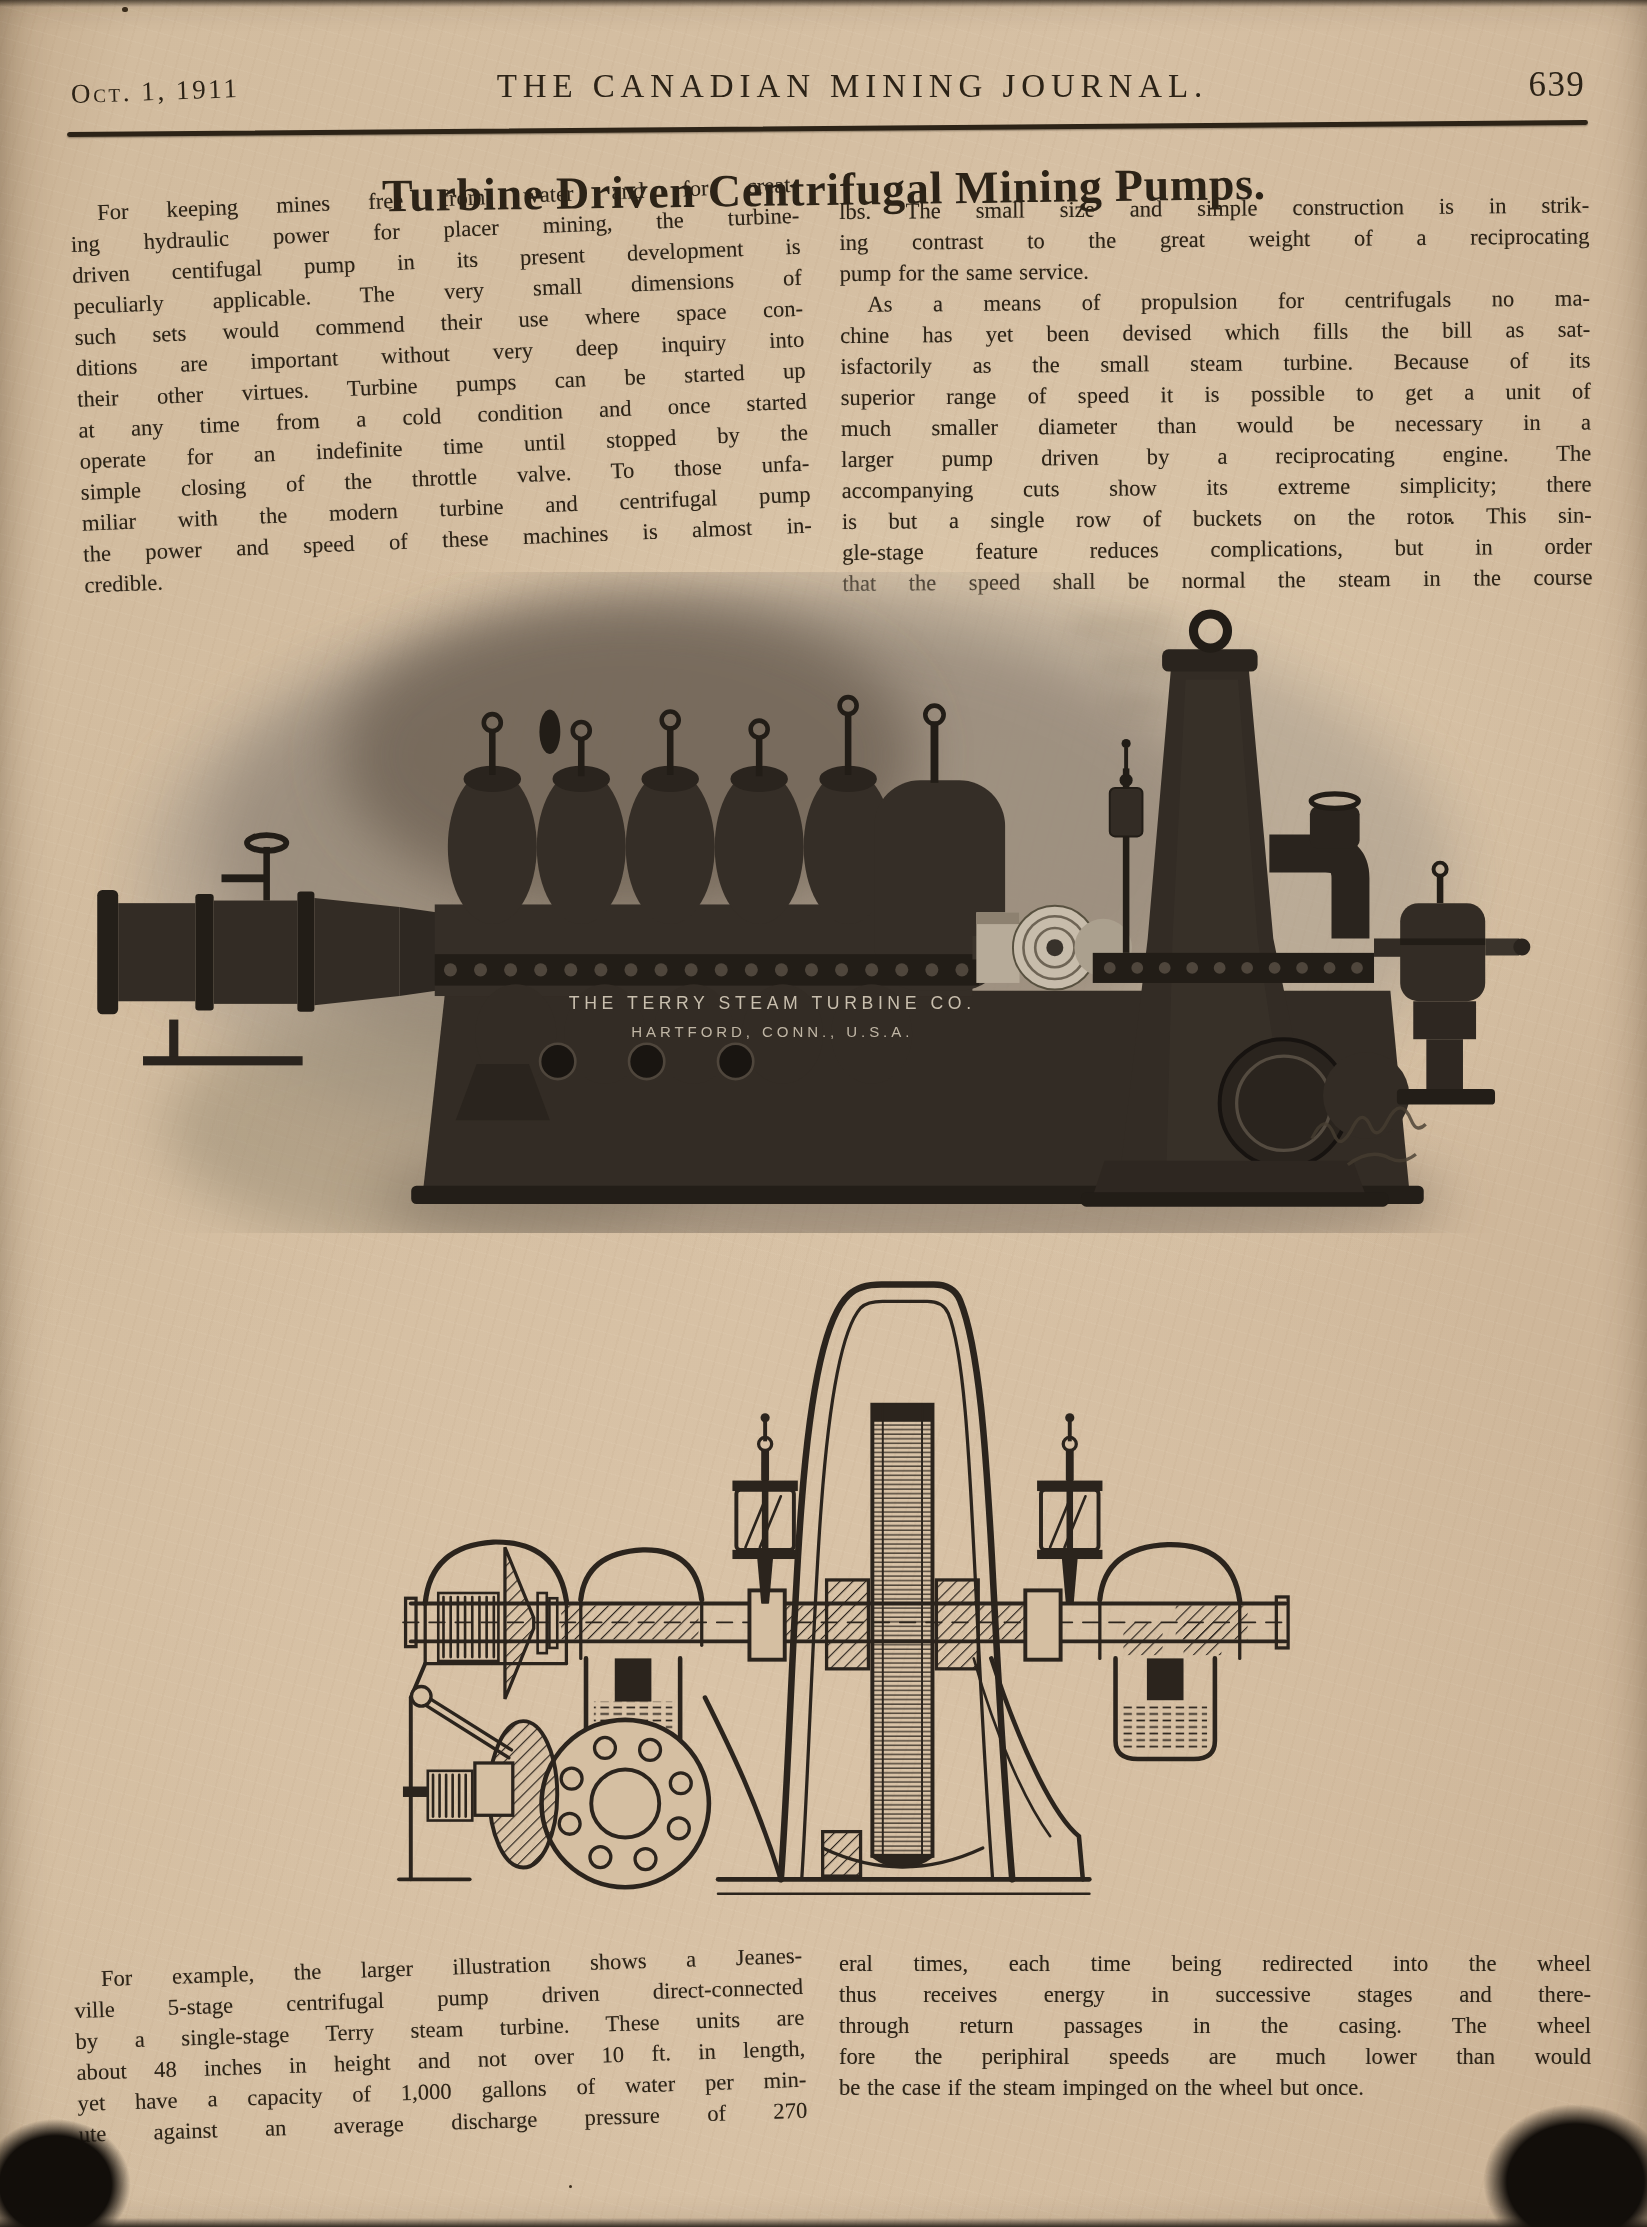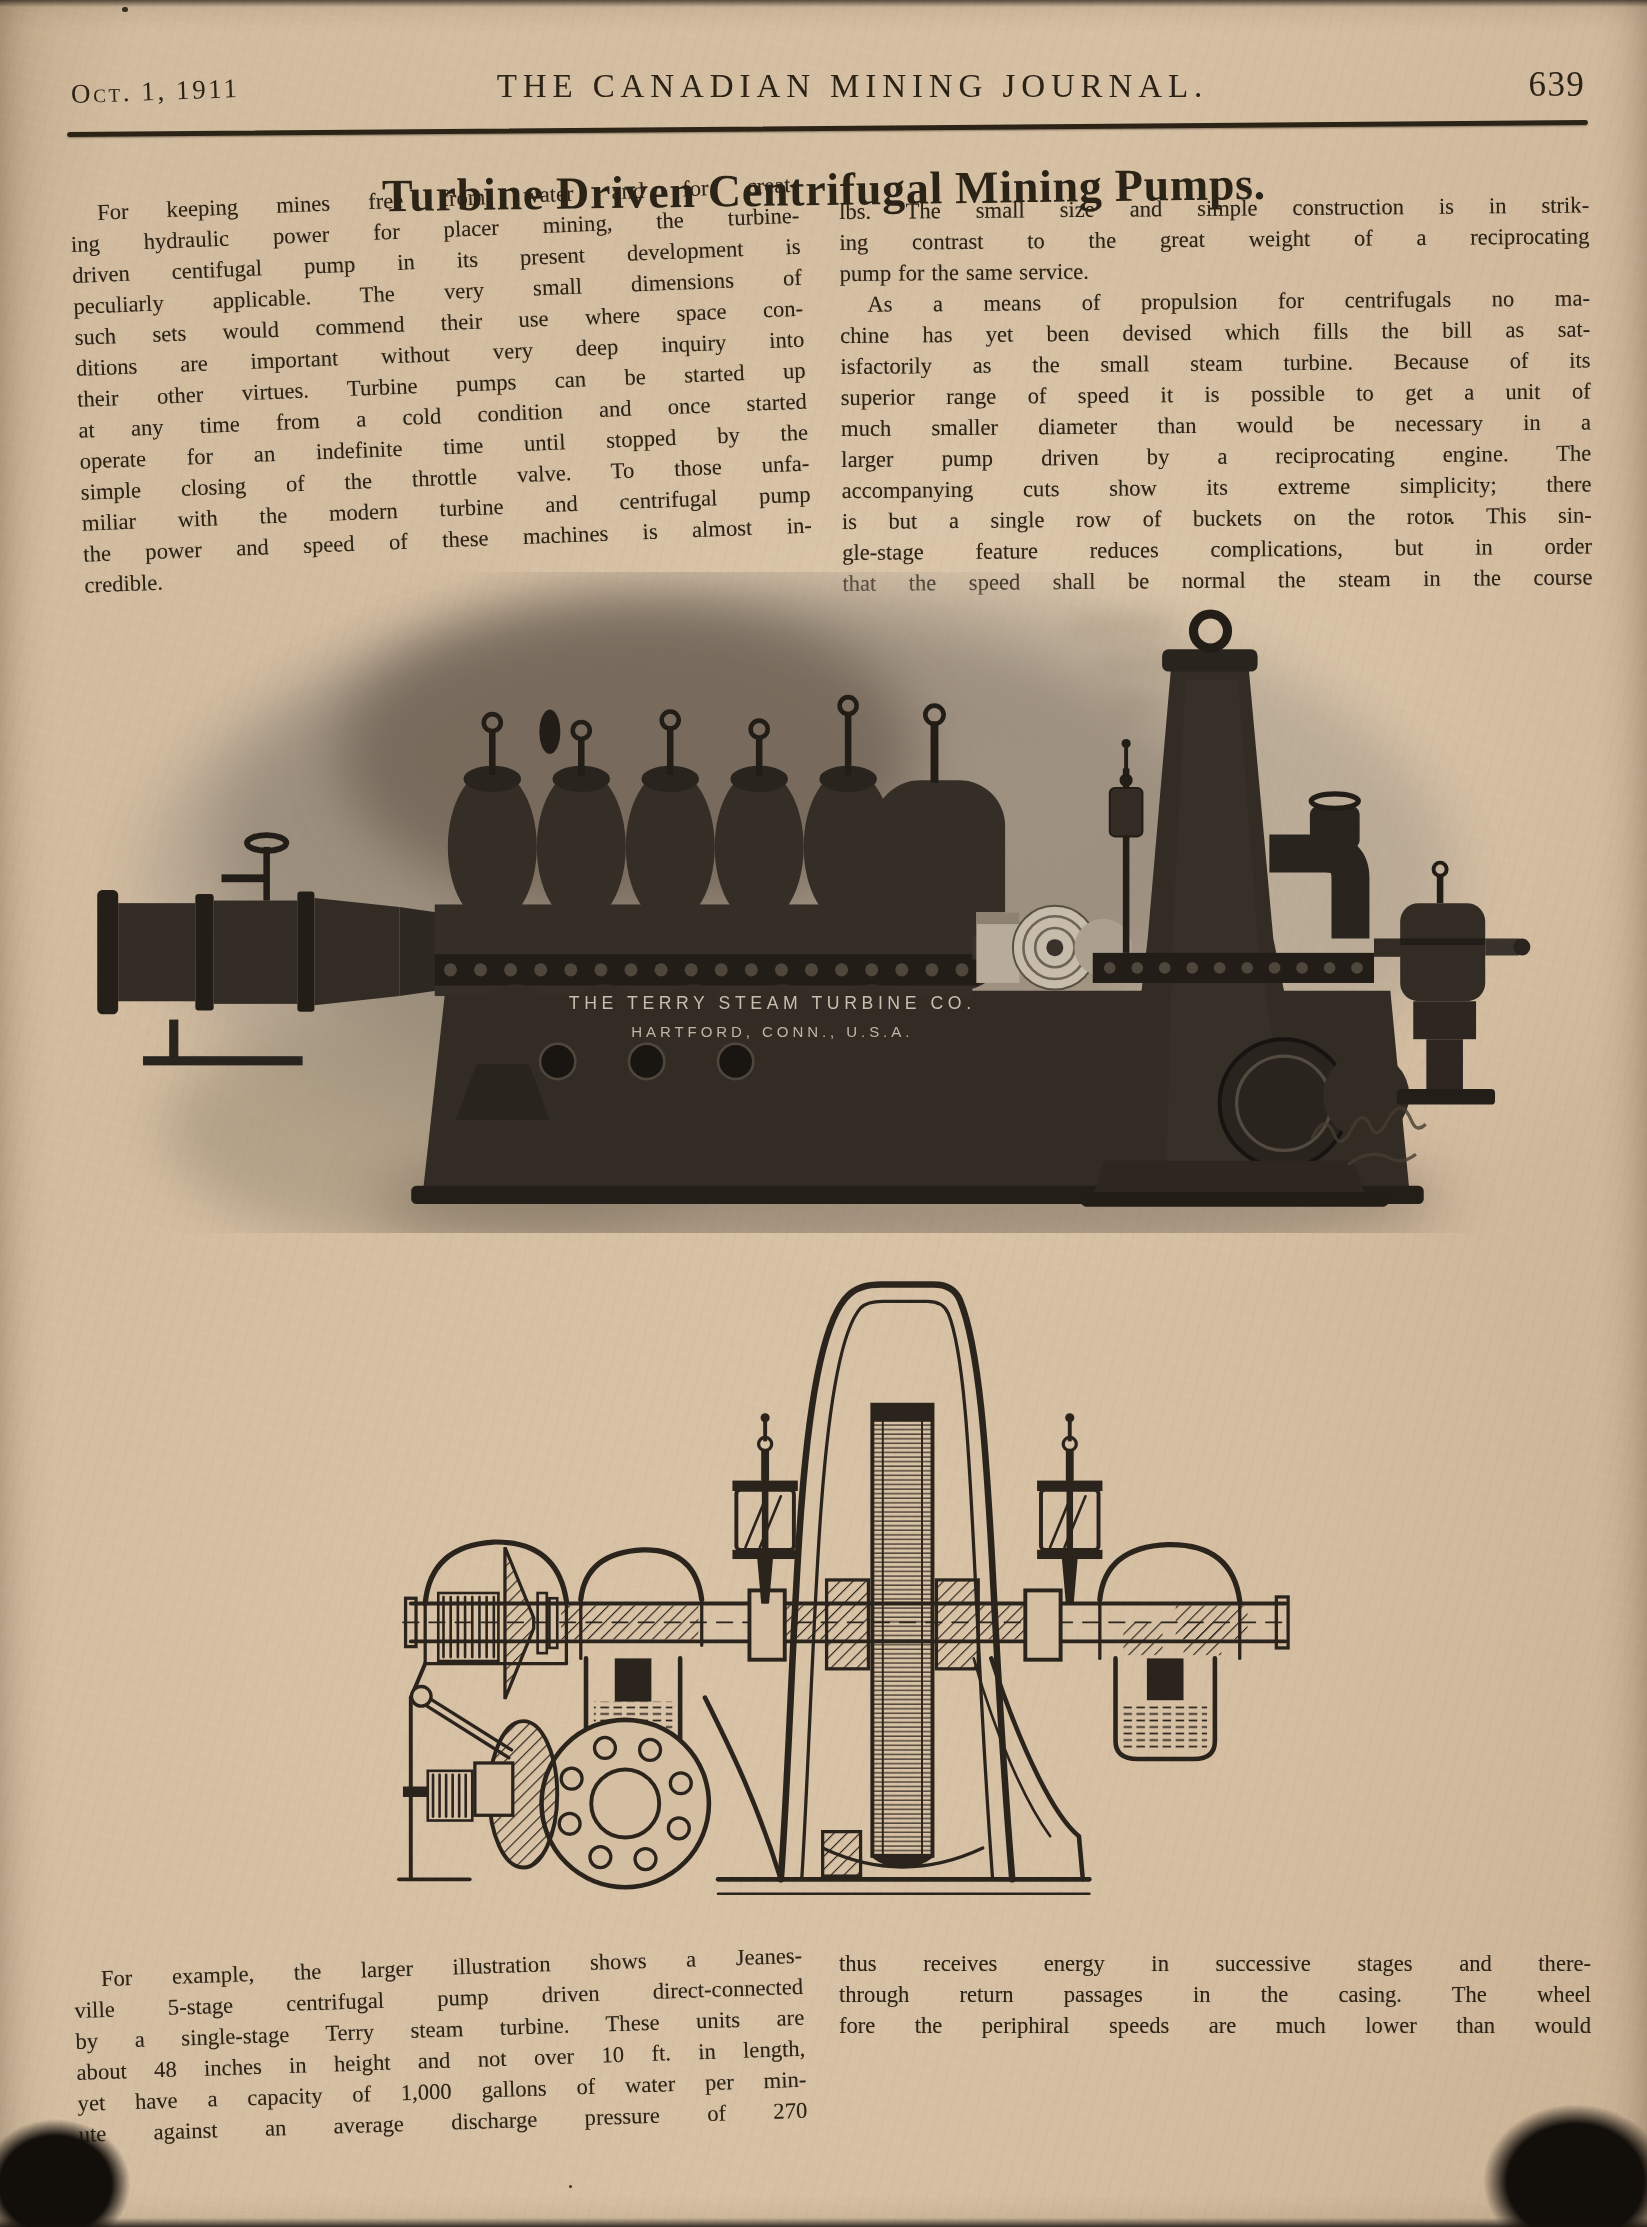--- a/index.html
+++ b/index.html
@@ -417,23 +417,25 @@
 
   <div class="col col-bl">
       <div class="ln ind">For example, the larger illustration shows a Jeanes-</div>
       <div class="ln">ville 5-stage centrifugal pump driven direct-connected</div>
       <div class="ln">by a single-stage Terry steam turbine. These units are</div>
       <div class="ln">about 48 inches in height and not over 10 ft. in length,</div>
       <div class="ln">yet have a capacity of 1,000 gallons of water per min-</div>
       <div class="ln">ute against an average discharge pressure of 270</div>
     </div>
   <div class="col col-br">
+      <div class="ln">eral times, each time being redirected into the wheel</div>
       <div class="ln">thus receives energy in successive stages and there-</div>
       <div class="ln">through return passages in the casing. The wheel</div>
       <div class="ln">fore the periphiral speeds are much lower than would</div>
+      <div class="ln end">be the case if the steam impinged on the wheel but once.</div>
     </div>
 
   <div class="speck" style="left:122px;top:6.5px;width:5.9px;height:5.9px;"></div>
   <div class="speck" style="left:1448px;top:518px;width:3.9px;height:3.9px;"></div>
   <div class="speck" style="left:569px;top:2185px;width:3.3px;height:3.3px;"></div>
 
   <div class="corner-bl"></div>
   <div class="corner-br"></div>
   <div class="edge-bottom"></div>
 </div>

